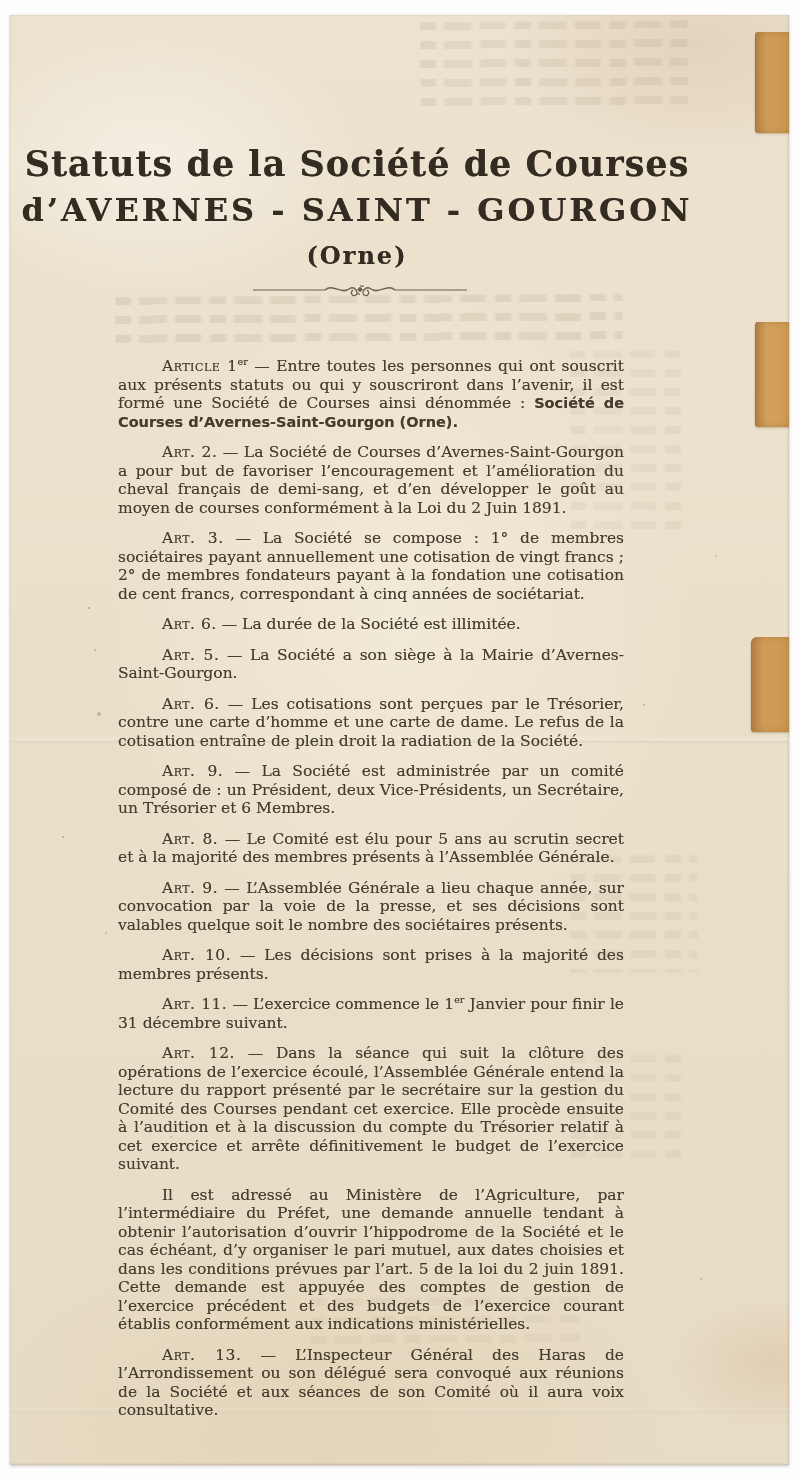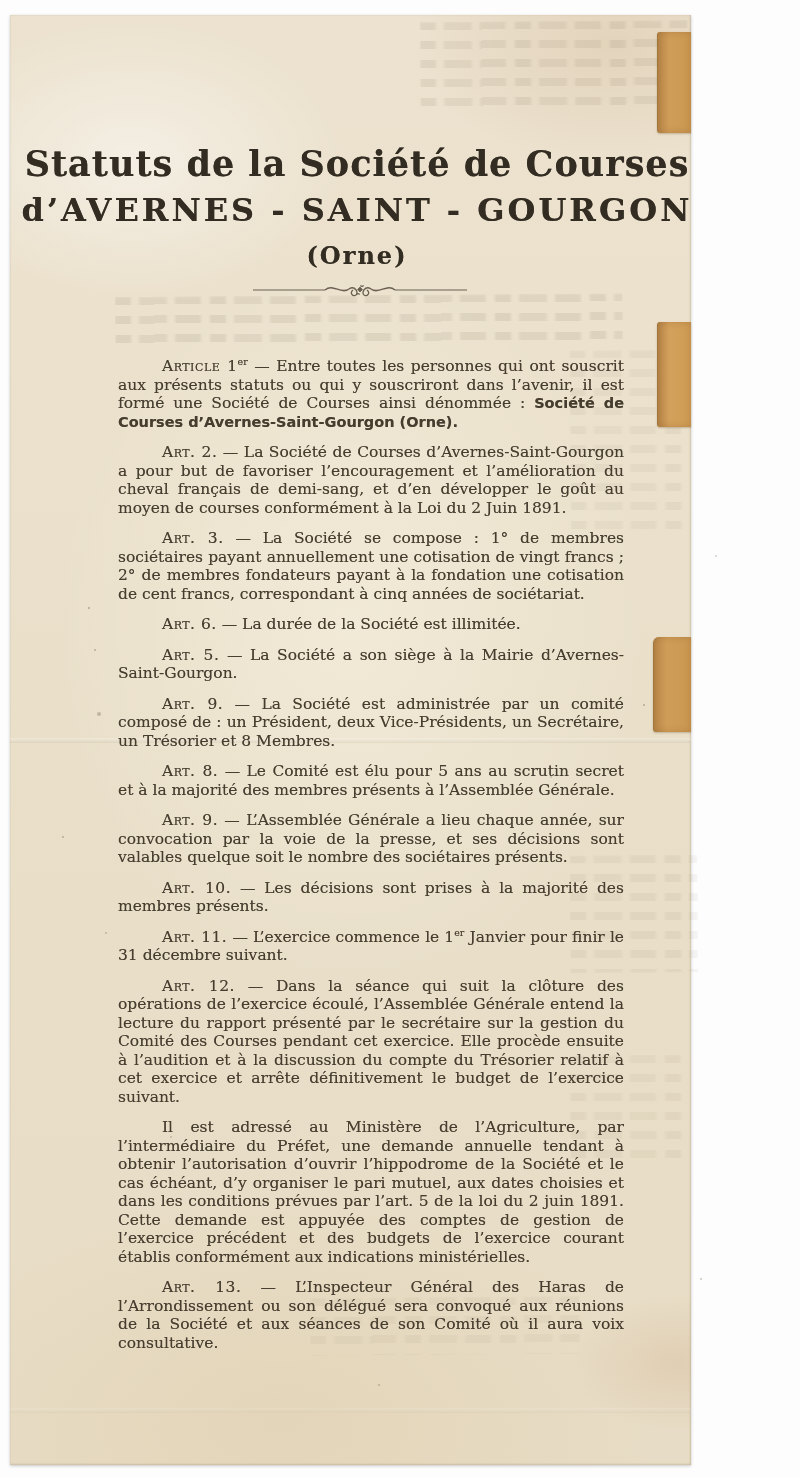--- a/index.html
+++ b/index.html
@@ -4,21 +4,21 @@
 <style>
   html,body{margin:0;padding:0;}
   body{
     width:800px;height:1478px;
     background:#fdfdfd;
     position:relative;
     overflow:hidden;
     font-family:"DejaVu Serif", serif;
   }
   .paper{
-    position:absolute;left:10px;top:15px;width:681px;height:1450px;
+    position:absolute;left:10px;top:15px;width:779px;height:1450px;
     background-color:#e9dfca;
     background-image:
       radial-gradient(ellipse 300px 200px at 18% 10%, rgba(255,255,255,0.45), rgba(255,255,255,0) 70%),
       radial-gradient(ellipse 420px 520px at 50% 42%, rgba(255,252,240,0.35), rgba(255,255,255,0) 70%),
       radial-gradient(ellipse 280px 170px at 88% 2%, rgba(196,160,120,0.22), rgba(255,255,255,0) 70%),
       radial-gradient(ellipse 520px 320px at 40% 97%, rgba(220,202,166,0.40), rgba(255,255,255,0) 72%),
       radial-gradient(ellipse 140px 90px at 98% 93%, rgba(190,130,85,0.16), rgba(255,255,255,0) 75%),
       linear-gradient(180deg,#ece2cf 0%,#eae0ca 45%,#e7dcc5 100%);
     box-shadow: 0 1px 3px rgba(0,0,0,0.22), inset -1px 0 2px rgba(130,110,80,0.18), inset 0 -1px 2px rgba(130,110,80,0.2);
   }
@@ -130,21 +130,22 @@
       <line x1="142" y1="9" x2="214" y2="9" stroke="#4a4033" stroke-width="1"></line>
     </svg>
   </div>
 
   <div class="textcol">
       <p class="para"><span class="art-label">Article 1</span><sup class="sup">er</sup><span class=""> — Entre toutes les personnes qui ont souscrit aux présents statuts ou qui y souscriront dans l’avenir, il est formé une Société de Courses ainsi dénommée : </span><span class=" bold-sans">Société de Courses d’Avernes-Saint-Gourgon (Orne).</span></p>
       <p class="para"><span class="art-label">Art. 2.</span><span class=""> — La Société de Courses d’Avernes-Saint-Gourgon a pour but de favoriser l’encouragement et l’amélioration du cheval français de demi-sang, et d’en développer le goût au moyen de courses conformément à la Loi du 2 Juin 1891.</span></p>
       <p class="para"><span class="art-label">Art. 3.</span><span class=""> — La Société se compose : 1° de membres sociétaires payant annuellement une cotisation de vingt francs ; 2° de membres fondateurs payant à la fondation une cotisation de cent francs, correspondant à cinq années de sociétariat.</span></p>
       <p class="para"><span class="art-label">Art. 6.</span><span class=""> — La durée de la Société est illimitée.</span></p>
       <p class="para"><span class="art-label">Art. 5.</span><span class=""> — La Société a son siège à la Mairie d’Avernes-Saint-Gourgon.</span></p>
-      <p class="para"><span class="art-label">Art. 9.</span><span class=""> — La Société est administrée par un comité composé de : un Président, deux Vice-Présidents, un Secrétaire, un Trésorier et 8 Membres.</span></p>
+      <p class="para"><span class="art-label">Art. 6.</span><span class=""> — Les cotisations sont perçues par le Trésorier, contre une carte d’homme et une carte de dame. Le refus de la cotisation entraîne de plein droit la radiation de la Société.</span></p>
+      <p class="para"><span class="art-label">Art. 9.</span><span class=""> — La Société est administrée par un comité composé de : un Président, deux Vice-Présidents, un Secrétaire, un Trésorier et 6 Membres.</span></p>
       <p class="para"><span class="art-label">Art. 8.</span><span class=""> — Le Comité est élu pour 5 ans au scrutin secret et à la majorité des membres présents à l’Assemblée Générale.</span></p>
       <p class="para"><span class="art-label">Art. 9.</span><span class=""> — L’Assemblée Générale a lieu chaque année, sur convocation par la voie de la presse, et ses décisions sont valables quelque soit le nombre des sociétaires présents.</span></p>
       <p class="para"><span class="art-label">Art. 10.</span><span class=""> — Les décisions sont prises à la majorité des membres présents.</span></p>
       <p class="para"><span class="art-label">Art. 11.</span><span class=""> — L’exercice commence le 1</span><sup class="sup">er</sup><span class=""> Janvier pour finir le 31 décembre suivant.</span></p>
       <p class="para"><span class="art-label">Art. 12.</span><span class=""> — Dans la séance qui suit la clôture des opérations de l’exercice écoulé, l’Assemblée Générale entend la lecture du rapport présenté par le secrétaire sur la gestion du Comité des Courses pendant cet exercice. Elle procède ensuite à l’audition et à la discussion du compte du Trésorier relatif à cet exercice et arrête définitivement le budget de l’exercice suivant.</span></p>
       <p class="para"><span class="">Il est adressé au Ministère de l’Agriculture, par l’intermédiaire du Préfet, une demande annuelle tendant à obtenir l’autorisation d’ouvrir l’hippodrome de la Société et le cas échéant, d’y organiser le pari mutuel, aux dates choisies et dans les conditions prévues par l’art. 5 de la loi du 2 juin 1891. Cette demande est appuyée des comptes de gestion de l’exercice précédent et des budgets de l’exercice courant établis conformément aux indications ministérielles.</span></p>
       <p class="para"><span class="art-label">Art. 13.</span><span class=""> — L’Inspecteur Général des Haras de l’Arrondissement ou son délégué sera convoqué aux réunions de la Société et aux séances de son Comité où il aura voix consultative.</span></p>
     </div>
 
   <div class="tape tape1"></div>

